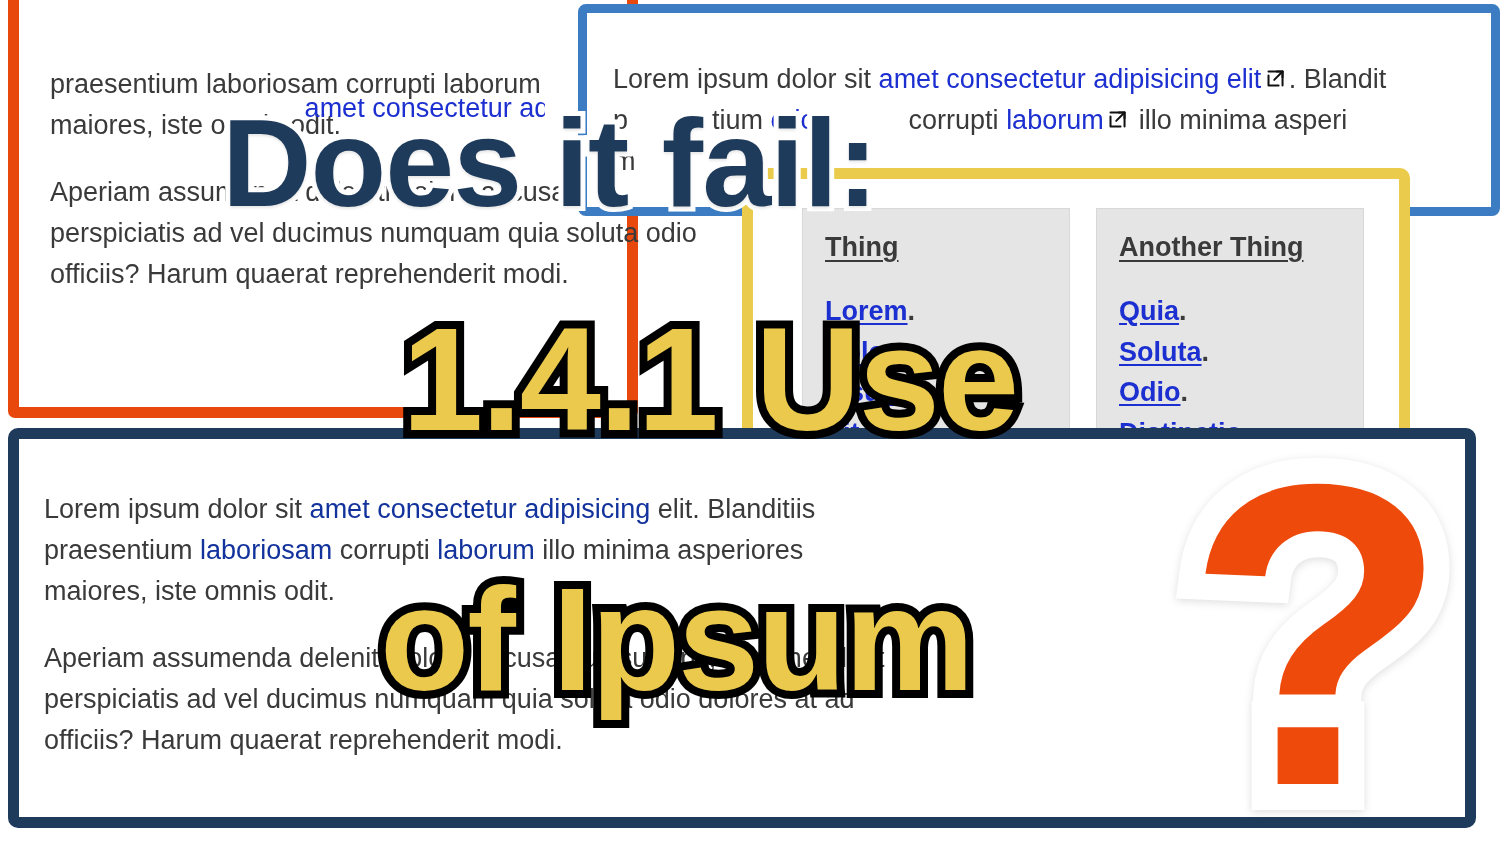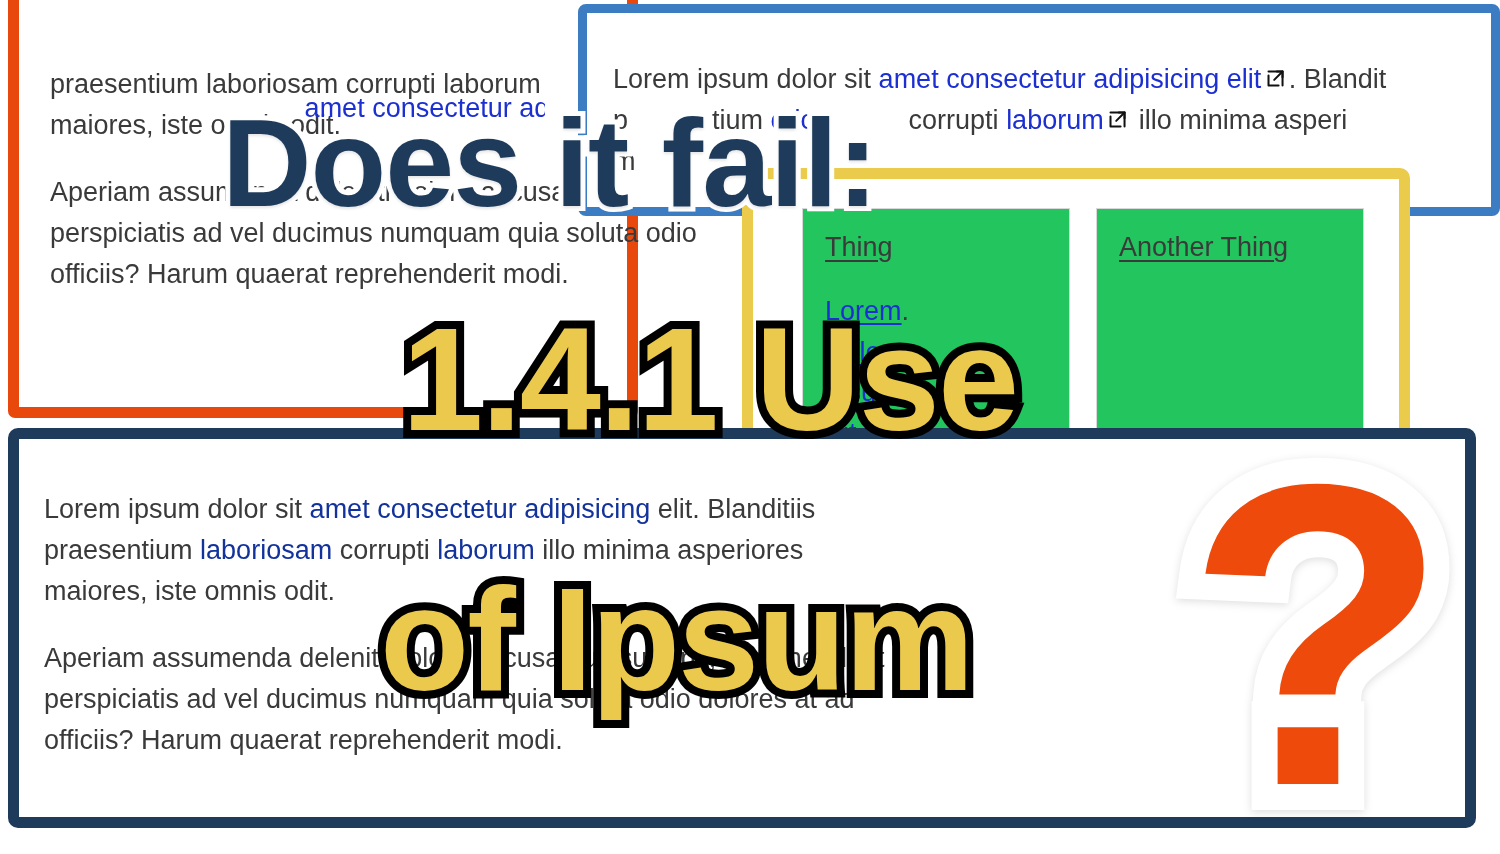--- a/index.html
+++ b/index.html
@@ -73,23 +73,24 @@
   #card-blue .prose p{margin-bottom:18px;}
 
   
   .boxrow{
     position:absolute;left:49px;top:29px;
     display:flex;gap:26px;
   }
   .subbox{
     box-sizing:border-box;
     border:1px solid #d8d8d8;
-    background:#22c55e;
+    background:#e5e5e5;
     width:268px;height:345px;
     padding:23px 0 0 22px;
+    font-weight:bold;
   }
   .subbox-title{
     display:inline-block;
     font-size:27px;color:#3a3a3a;
     text-decoration:underline;
     text-underline-offset:4px;
     white-space:nowrap;
   }
   .linklist{margin-top:28px;}
   .linklist div{
@@ -199,20 +200,27 @@
           <div><a>Lorem</a><span>.</span></div>
           <div><a>Dolor</a><span>.</span></div>
           <div><a>Ipsum</a><span>.</span></div>
           <div><a>Sit</a><span>.</span></div>
           <div><a>Amet</a><span>.</span></div>
         </div>
       </div>
 
       <div class="subbox">
         <span class="subbox-title">Another Thing</span>
+        <div class="linklist">
+          <div><a>Quia</a><span>.</span></div>
+          <div><a>Soluta</a><span>.</span></div>
+          <div><a>Odio</a><span>.</span></div>
+          <div><a>Distinctio</a><span>.</span></div>
+          <div><a>Ut</a><span>.</span></div>
+        </div>
       </div>
 
     </div>
   </div>
 
   <div class="card" id="card-navy">
     <div class="inner">
       <div class="prose">
         <p>
           <span>Lorem ipsum dolor sit </span><span class="bld">amet consectetur adipisicing</span><span> elit. Blanditiis</span><br>

